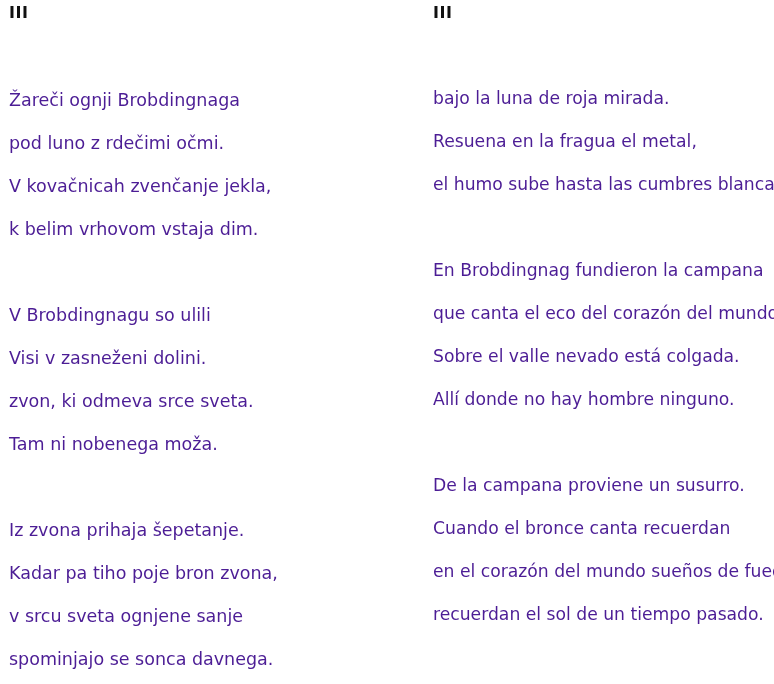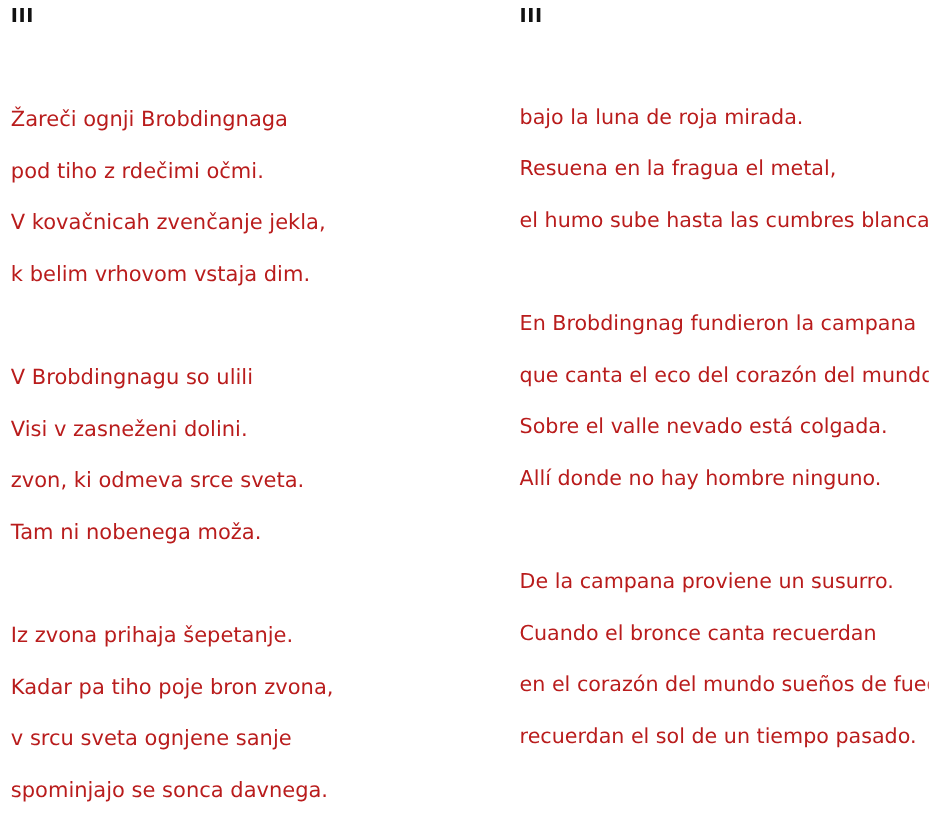--- a/index.html
+++ b/index.html
@@ -72,42 +72,42 @@
 
   .stanza:last-child {
     margin-bottom: 0;
   }
 
   .verse-line {
     display: block;
     font-size: 17.5px;
     line-height: 43px;
     font-weight: normal;
-    color: #b91c1c;
+    color: #4c1d95;
     white-space: nowrap;
   }
 
   .column--translation .verse-line {
     font-size: 17.2px;
   }
 </style>
 </head>
 <body>
 
 <div class="page">
 
   <div class="column column--source">
 
     <h2 class="section-heading">III</h2>
 
     <div class="stanzas">
 
       <p class="stanza">
         <span class="verse-line">Žareči ognji Brobdingnaga</span>
-        <span class="verse-line">pod tiho z rdečimi očmi.</span>
+        <span class="verse-line">pod luno z rdečimi očmi.</span>
         <span class="verse-line">V kovačnicah zvenčanje jekla,</span>
         <span class="verse-line">k belim vrhovom vstaja dim.</span>
       </p>
 
       <p class="stanza">
         <span class="verse-line">V Brobdingnagu so ulili</span>
         <span class="verse-line">Visi v zasneženi dolini.</span>
         <span class="verse-line">zvon, ki odmeva srce sveta.</span>
         <span class="verse-line">Tam ni nobenega moža.</span>
       </p>

